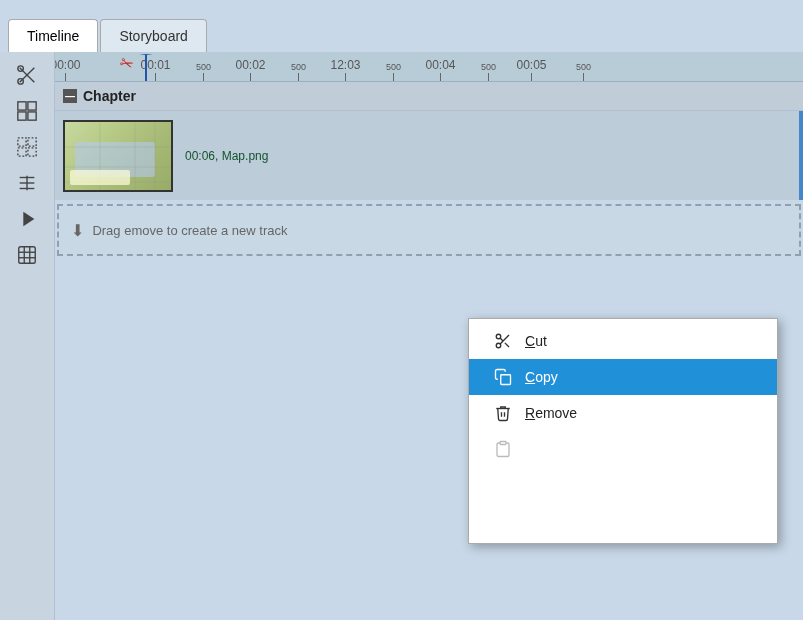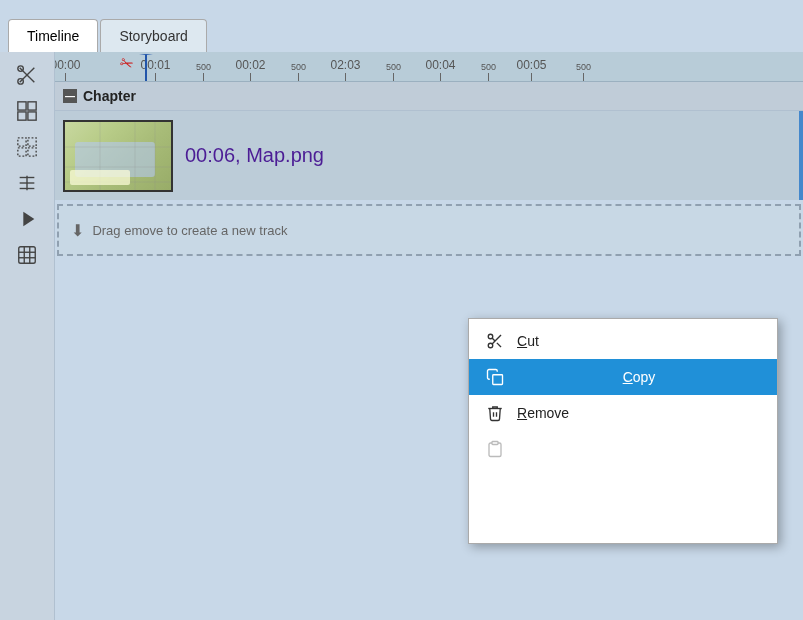--- a/index.html
+++ b/index.html
@@ -274,22 +274,22 @@
     .thumbnail-path {
       width: 100%;
       height: 100%;
       background: #e8e0d0;
       display: flex;
       align-items: center;
       justify-content: center;
     }
 
     .clip-info {
-      font-size: 20px;
-      color: #4c1d95;
+      font-size: 12px;
+      color: #14532d;
       font-weight: 500;
     }
 
     
     .drag-drop-row {
       height: 52px;
       border: 2px dashed #90a0b0;
       margin: 4px 2px;
       display: flex;
       align-items: center;
@@ -319,32 +319,31 @@
       background: #fff;
       border: 1px solid #aaa;
       box-shadow: 3px 3px 10px rgba(0,0,0,0.3);
       z-index: 100;
       padding: 4px 0;
     }
 
     .context-menu-item {
       display: flex;
       align-items: center;
-      padding: 8px 16px;
+      padding: 8px 24px;
       cursor: pointer;
       gap: 12px;
       font-size: 14px;
       color: #222;
     }
 
     .context-menu-item:hover,
     .context-menu-item.highlighted {
       background: #1e90e0;
       color: #fff;
-      text-align: center;
     }
 
     .context-menu-item.highlighted {
       background: #2090d8;
       color: #fff;
     }
 
     .context-menu-item.disabled {
       color: #aaa;
       cursor: default;
@@ -462,21 +461,21 @@
             <span class="label">00:02</span>
             <div class="tick"></div>
           </div>
 
           <div class="ruler-mark" style="left:148px">
             <span class="label" style="font-size:9px">500</span>
             <div class="tick"></div>
           </div>
 
           <div class="ruler-mark" style="left:290px">
-            <span class="label">02:03</span>
+            <span class="label">12:03</span>
             <div class="tick"></div>
           </div>
           <div class="ruler-mark" style="left:243px">
             <span class="label" style="font-size:9px">500</span>
             <div class="tick"></div>
           </div>
 
           <div class="ruler-mark" style="left:385px">
             <span class="label">00:04</span>
             <div class="tick"></div>

